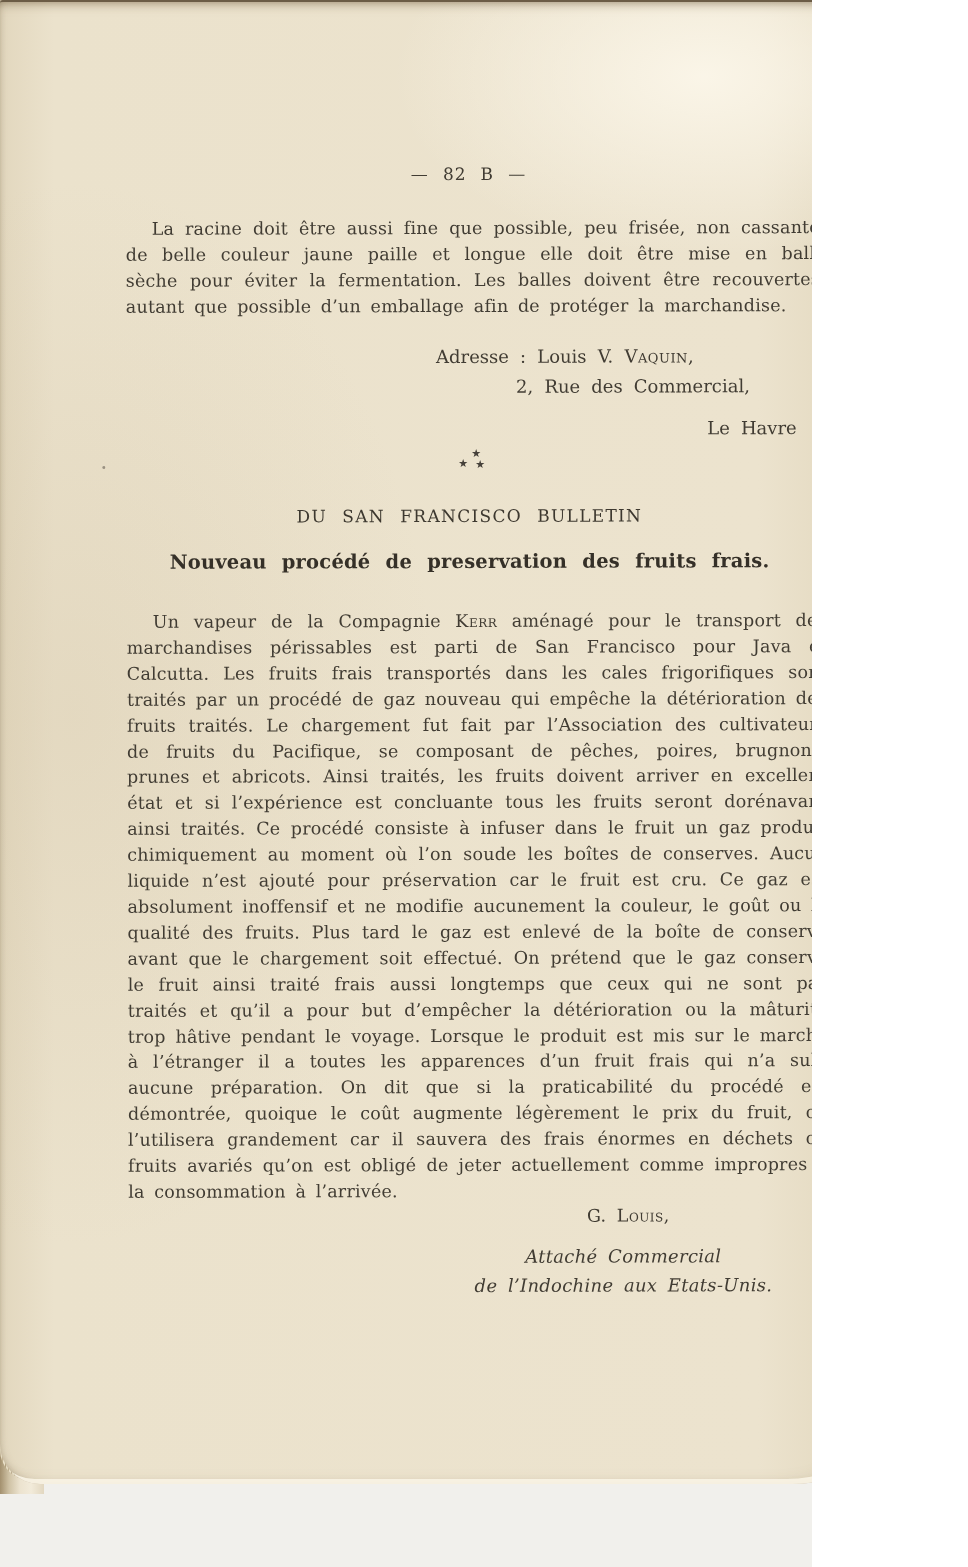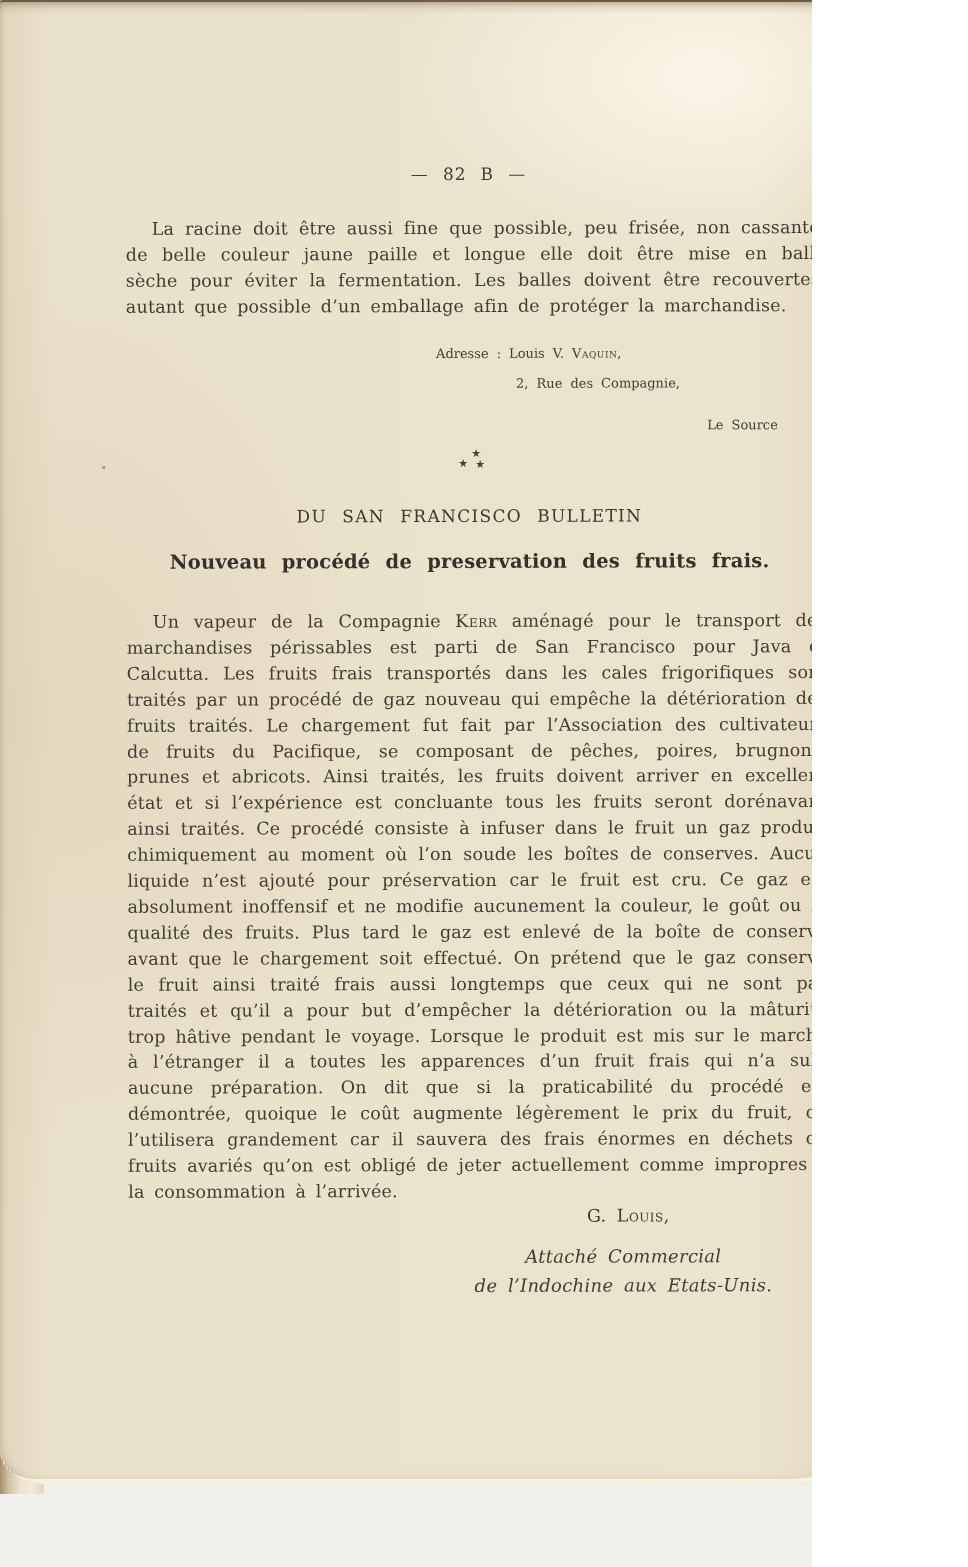--- a/index.html
+++ b/index.html
@@ -66,21 +66,21 @@
   .content > *{position:absolute; margin:0;}
 
   
   .page-number{top:162px; left:120px; width:700px; text-align:center;
     font-size:17px; letter-spacing:1px; word-spacing:.45em;}
   .intro, .article-body{
     left:127px; width:700px; text-align:justify; text-indent:26px;
     font-size:17.5px; line-height:25.9px; letter-spacing:.2px; word-spacing:.22em;}
   .intro{top:214px;}
   .article-body{top:607px;}
-  .addr{font-size:13px; word-spacing:.3em;}
+  .addr{font-size:18px; word-spacing:.3em;}
   .addr-1{top:344px; left:437px;}
   .addr-2{top:374px; left:517px;}
   .addr-3{top:416px; left:708px;}
   .smallcaps{font-variant:small-caps; letter-spacing:.5px;}
   .asterism{top:446px; left:459px; width:60px; height:28px;}
   .asterism .star{position:absolute; font-size:11px; color:#46413a; line-height:1;}
   .asterism .s1{left:13px; top:0;}
   .asterism .s2{left:0; top:10px;}
   .asterism .s3{left:17px; top:11px;}
   .source-heading{top:504px; left:120px; width:700px; text-align:center;
@@ -124,22 +124,22 @@
   <div class="page-stack"></div>
 
   <div class="page">
     <div class="content">
 
       <div class="page-number">— 82 B —</div>
 
       <p class="intro">La racine doit être aussi fine que possible, peu frisée, non cassante, de belle couleur jaune paille et longue elle doit être mise en balle sèche pour éviter la fermentation. Les balles doivent être recouvertes, autant que possible d’un emballage afin de protéger la marchandise.</p>
 
       <div class="addr addr-1"><span>Adresse : Louis V. </span><span class="smallcaps">Vaquin</span><span>,</span></div>
-      <div class="addr addr-2">2, Rue des Compagnie,</div>
-      <div class="addr addr-3">Le Source</div>
+      <div class="addr addr-2">2, Rue des Commercial,</div>
+      <div class="addr addr-3">Le Havre</div>
 
       <div class="asterism">
           <span class="star s1">★</span>
           <span class="star s2">★</span>
           <span class="star s3">★</span>
         </div>
 
       <div class="source-heading">DU SAN FRANCISCO BULLETIN</div>
       <div class="article-title">Nouveau procédé de preservation des fruits frais.</div>
 

